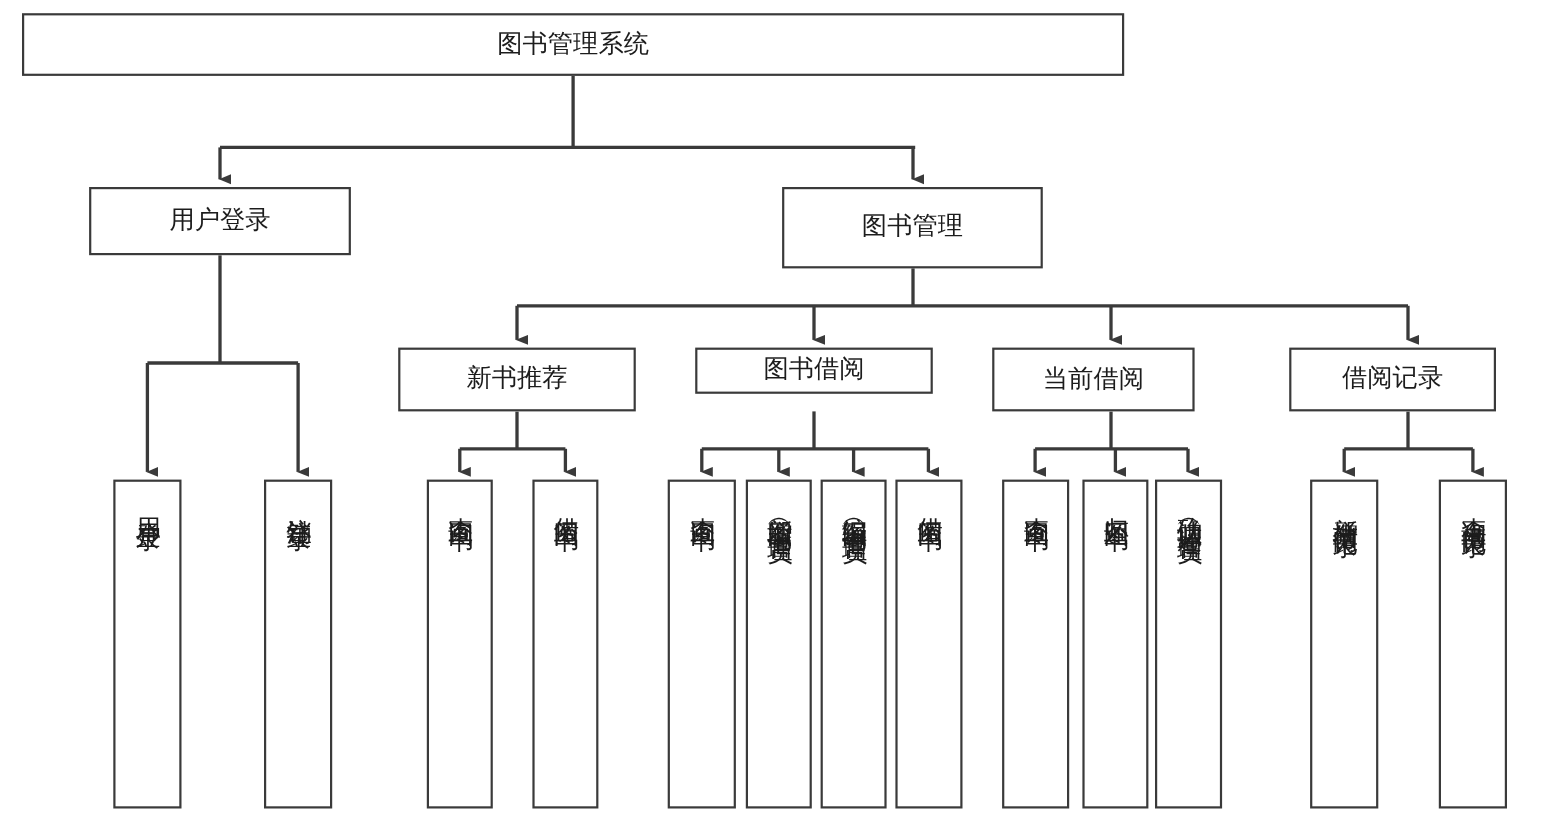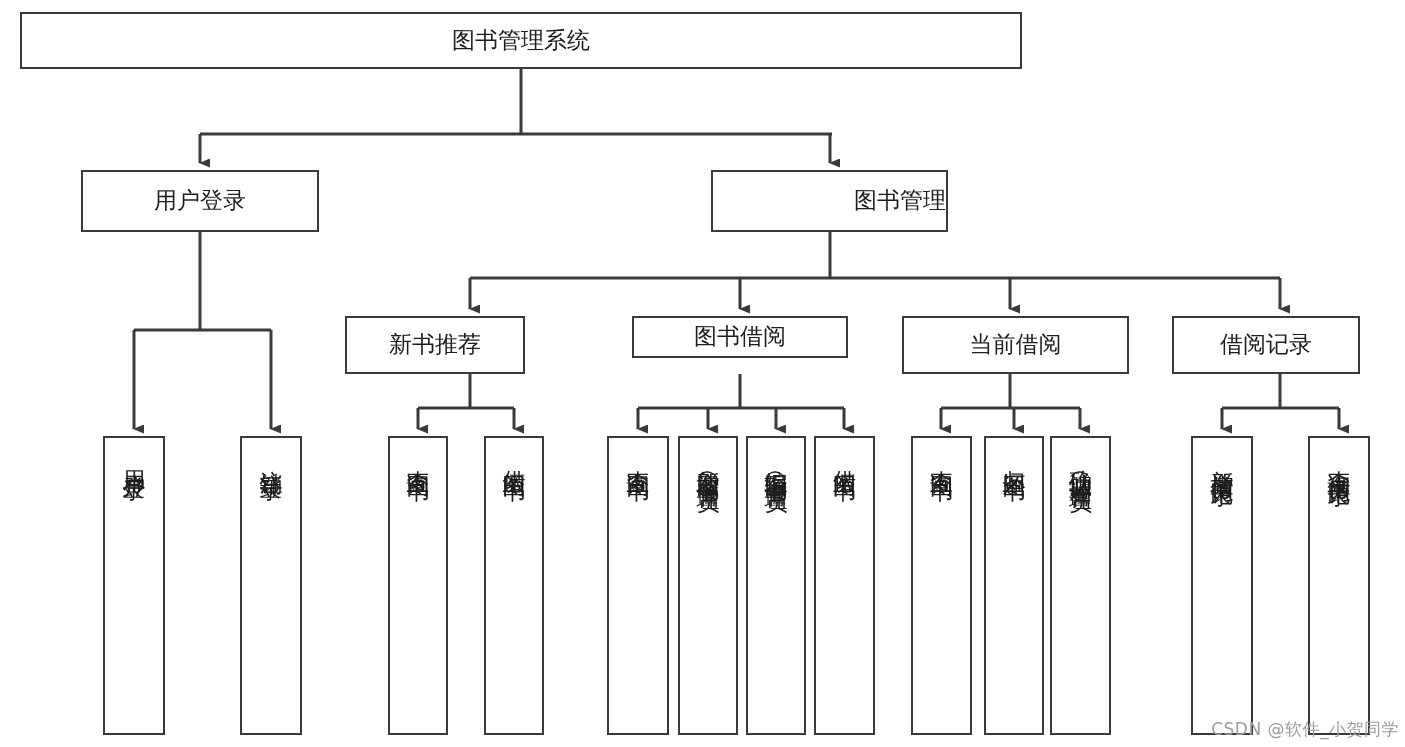--- a/index.html
+++ b/index.html
@@ -125,31 +125,31 @@
     </g>
   </svg>
 
   <div class="node root horizontal" id="n-root" style="left: 20px; top: 12px; width: 1002px; height: 57px;">
     <span class="label">图书管理系统</span>
   </div>
 
   <div class="node horizontal" id="n-l2-0" style="left: 81px; top: 170px; width: 238px; height: 62px;">
     <span class="label">用户登录</span>
   </div>
-  <div class="node horizontal" id="n-l2-1" style="left: 711px; top: 170px; width: 237px; height: 62px; justify-content: flex-end;">
+  <div class="node horizontal" id="n-l2-1" style="left: 711px; top: 170px; width: 237px; height: 74px;">
     <span class="label">图书管理</span>
   </div>
 
-  <div class="node horizontal" id="n-l3-0" style="left: 345px; top: 316px; width: 180px; height: 58px;">
+  <div class="node horizontal" id="n-l3-0" style="left: 362px; top: 316px; width: 216px; height: 58px;">
     <span class="label">新书推荐</span>
   </div>
   <div class="node horizontal" id="n-l3-1" style="left: 632px; top: 316px; width: 216px; height: 42px;">
     <span class="label">图书借阅</span>
   </div>
-  <div class="node horizontal" id="n-l3-2" style="left: 902px; top: 316px; width: 227px; height: 58px; font-family: Liberation Serif, serif;">
+  <div class="node horizontal" id="n-l3-2" style="left: 902px; top: 316px; width: 184px; height: 58px; font-family: Liberation Serif, serif;">
     <span class="label">当前借阅</span>
   </div>
   <div class="node horizontal" id="n-l3-3" style="left: 1172px; top: 316px; width: 188px; height: 58px;">
     <span class="label">借阅记录</span>
   </div>
 
   <div class="node vertical" id="n-leaf-0" style="left: 103px; top: 436px; width: 62px; height: 299px;">
     <span class="label">用户登录</span>
   </div>
   <div class="node vertical" id="n-leaf-1" style="left: 240px; top: 436px; width: 62px; height: 299px;">
@@ -182,14 +182,13 @@
   <div class="node vertical" id="n-leaf-10" style="left: 1050px; top: 436px; width: 61px; height: 299px;">
     <span class="label">确认归还（管理员）</span>
   </div>
   <div class="node vertical" id="n-leaf-11" style="left: 1191px; top: 436px; width: 62px; height: 299px;">
     <span class="label">新增借阅记录</span>
   </div>
   <div class="node vertical" id="n-leaf-12" style="left: 1308px; top: 436px; width: 62px; height: 299px;">
     <span class="label">查询借阅记录</span>
   </div>
 
-  <div class="watermark">CSDN @软件_小贺同学</div>
 </div>
 
 </body></html>

